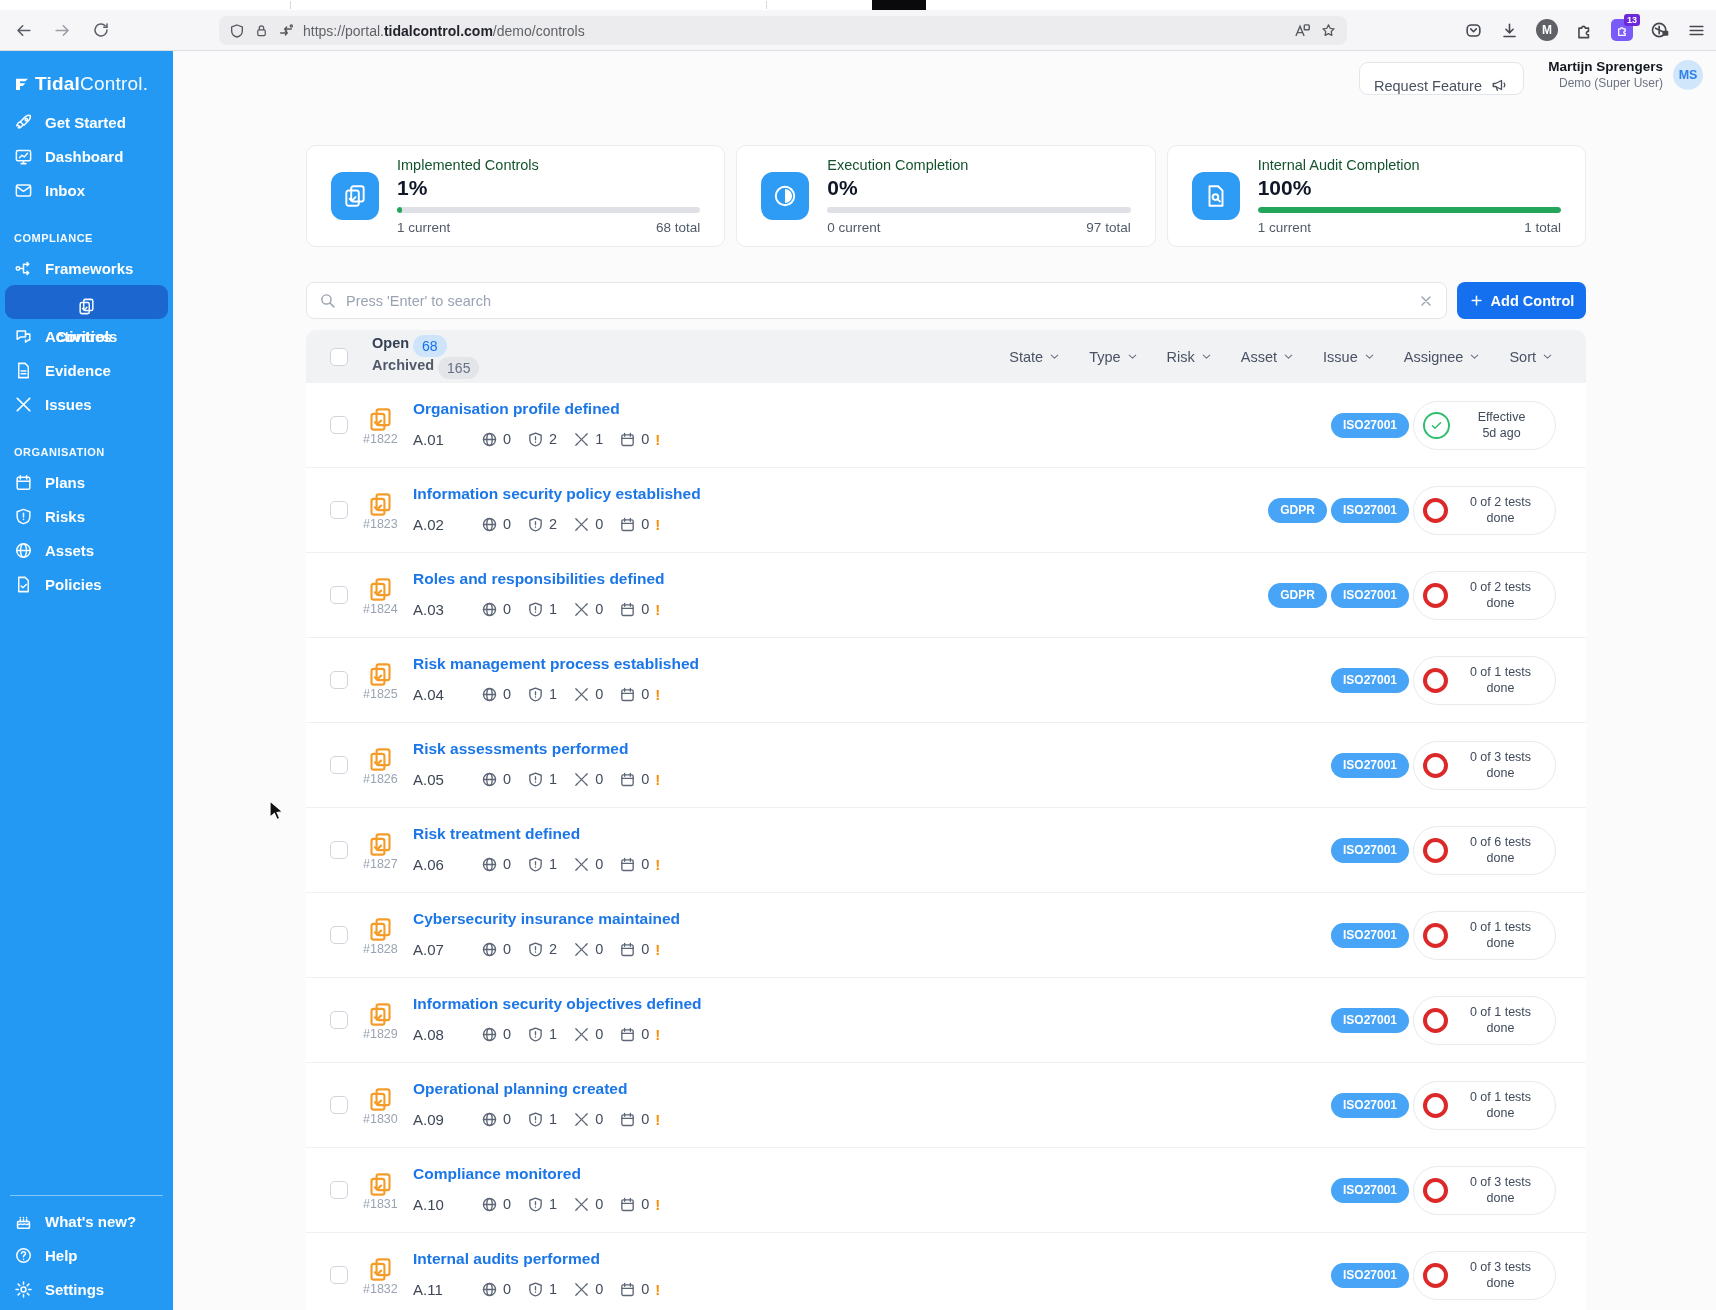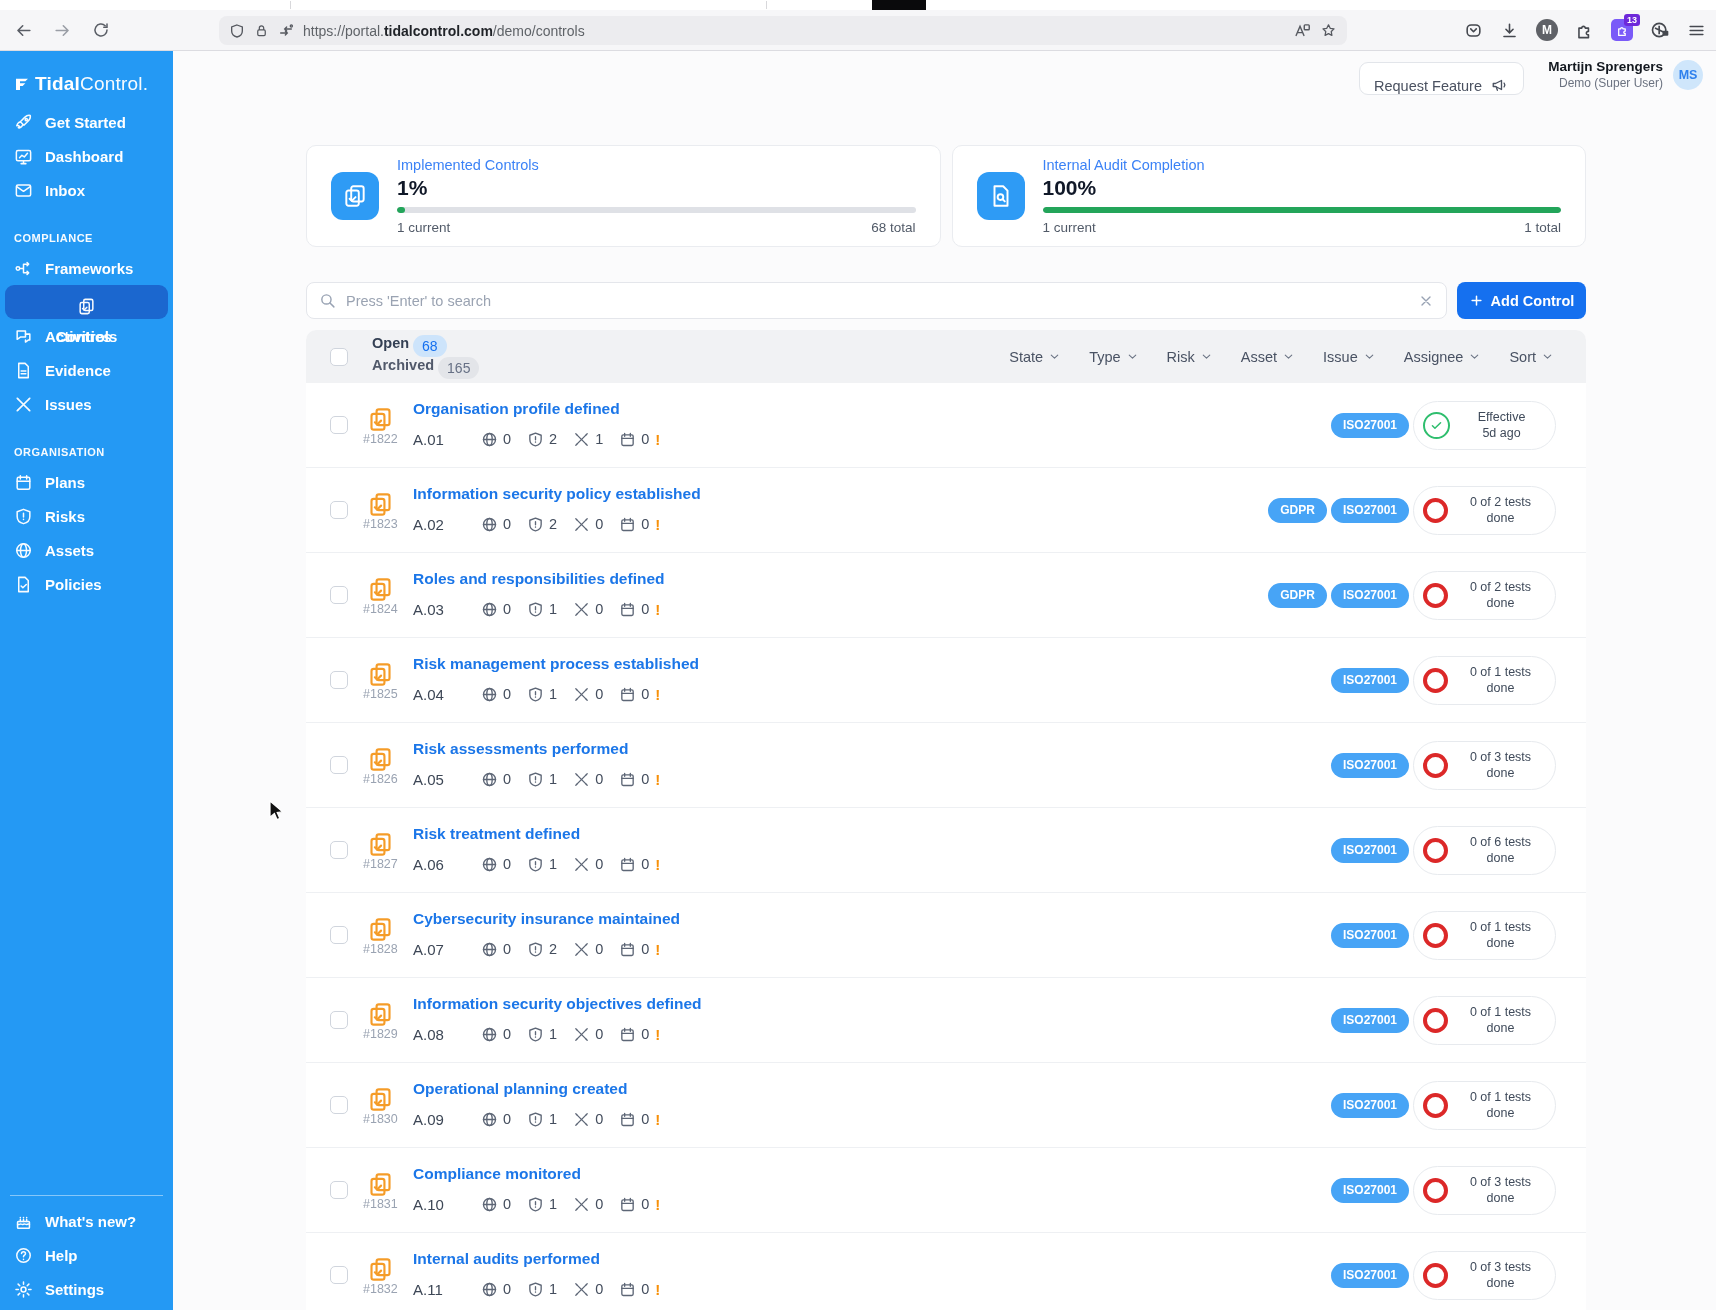--- a/index.html
+++ b/index.html
@@ -40,21 +40,21 @@
   .uname { text-align:right; }
   .uname .n1 { font-size:13.5px; font-weight:700; color:#13181f; }
   .uname .n2 { font-size:12px; color:#6b7280; margin-top:2px; }
   .avatar { width:30px; height:30px; border-radius:50%; background:#cfe6fb; color:#2f80ed; font-size:12.5px; font-weight:700; display:flex; align-items:center; justify-content:center; }
 
   
   .cards { position:absolute; left:306px; top:145px; width:1280px; display:flex; gap:11px; }
   .card { flex:1; height:102px; background:#fff; border:1px solid #eaecf0; border-radius:10px; display:flex; align-items:center; gap:18px; padding:0 24px; }
   .cico { width:48px; height:48px; border-radius:12px; background:#2e9bf5; color:#fff; display:flex; align-items:center; justify-content:center; flex:none; }
   .cbody { flex:1; }
-  .ctitle { font-size:14.5px; color:#3b82f6; }
+  .ctitle { font-size:14.5px; color:#14532d; }
   .cpct { font-size:21px; font-weight:800; color:#101828; margin:3px 0 7px; }
   .cbar { height:6px; border-radius:3px; background:#dfe1e6; overflow:hidden; }
   .cfill { height:100%; border-radius:3px; background:#23a55a; }
   .clabels { display:flex; justify-content:space-between; font-size:13.5px; color:#515a68; margin-top:7px; }
 
   
   .searchrow { position:absolute; left:306px; top:282px; width:1280px; height:37px; display:flex; gap:10px; }
   .searchbox { flex:1; background:#fff; border:1px solid #e4e6eb; border-radius:8px; display:flex; align-items:center; gap:10px; padding:0 12px; color:#98a2b3; }
   .searchbox input { flex:1; border:none; outline:none; font-size:14.5px; color:#344054; background:transparent; font-family:inherit; }
   .searchbox input::placeholder { color:#9aa3b2; }
@@ -385,20 +385,39 @@
       </div>
       <div class="cbody">
         <div class="ctitle">Implemented Controls</div>
         <div class="cpct">1%</div>
         <div class="cbar">
           <div class="cfill" style="width:1.5%"></div>
         </div>
         <div class="clabels">
           <span>1 current</span>
           <span>68 total</span>
+        </div>
+      </div>
+    </div>
+    <div class="card">
+      <div class="cico">
+        <svg class="" width="26" height="26" viewBox="0 0 24 24" fill="none" stroke="currentColor" stroke-width="1.8" stroke-linecap="round" stroke-linejoin="round">
+          <circle cx="12" cy="12" r="8.5"></circle>
+          <path d="M12 5.5a6.5 6.5 0 0 1 0 13z" fill="currentColor" stroke="none"></path>
+        </svg>
+      </div>
+      <div class="cbody">
+        <div class="ctitle">Execution Completion</div>
+        <div class="cpct">0%</div>
+        <div class="cbar">
+          <div class="cfill" style="width:0%"></div>
+        </div>
+        <div class="clabels">
+          <span>0 current</span>
+          <span>97 total</span>
         </div>
       </div>
     </div>
     <div class="card">
       <div class="cico">
         <svg class="" width="26" height="26" viewBox="0 0 24 24" fill="none" stroke="currentColor" stroke-width="1.8" stroke-linecap="round" stroke-linejoin="round">
           <path d="M6 3h8l4 4v14H6z"></path>
           <circle cx="11.5" cy="13" r="2.6"></circle>
           <path d="M13.5 15l2 2"></path>
         </svg>

